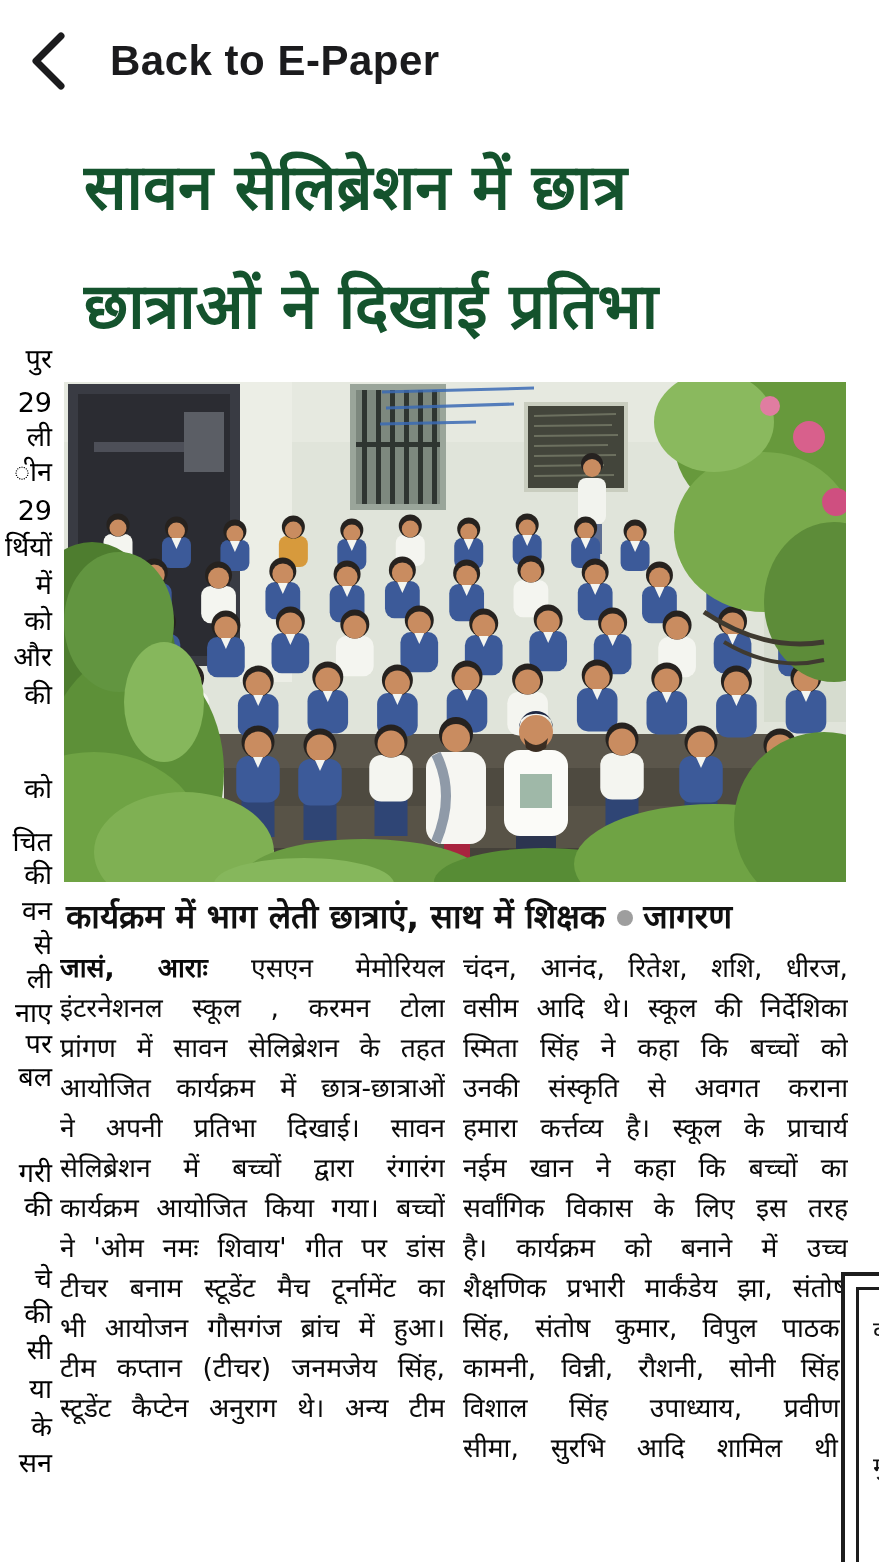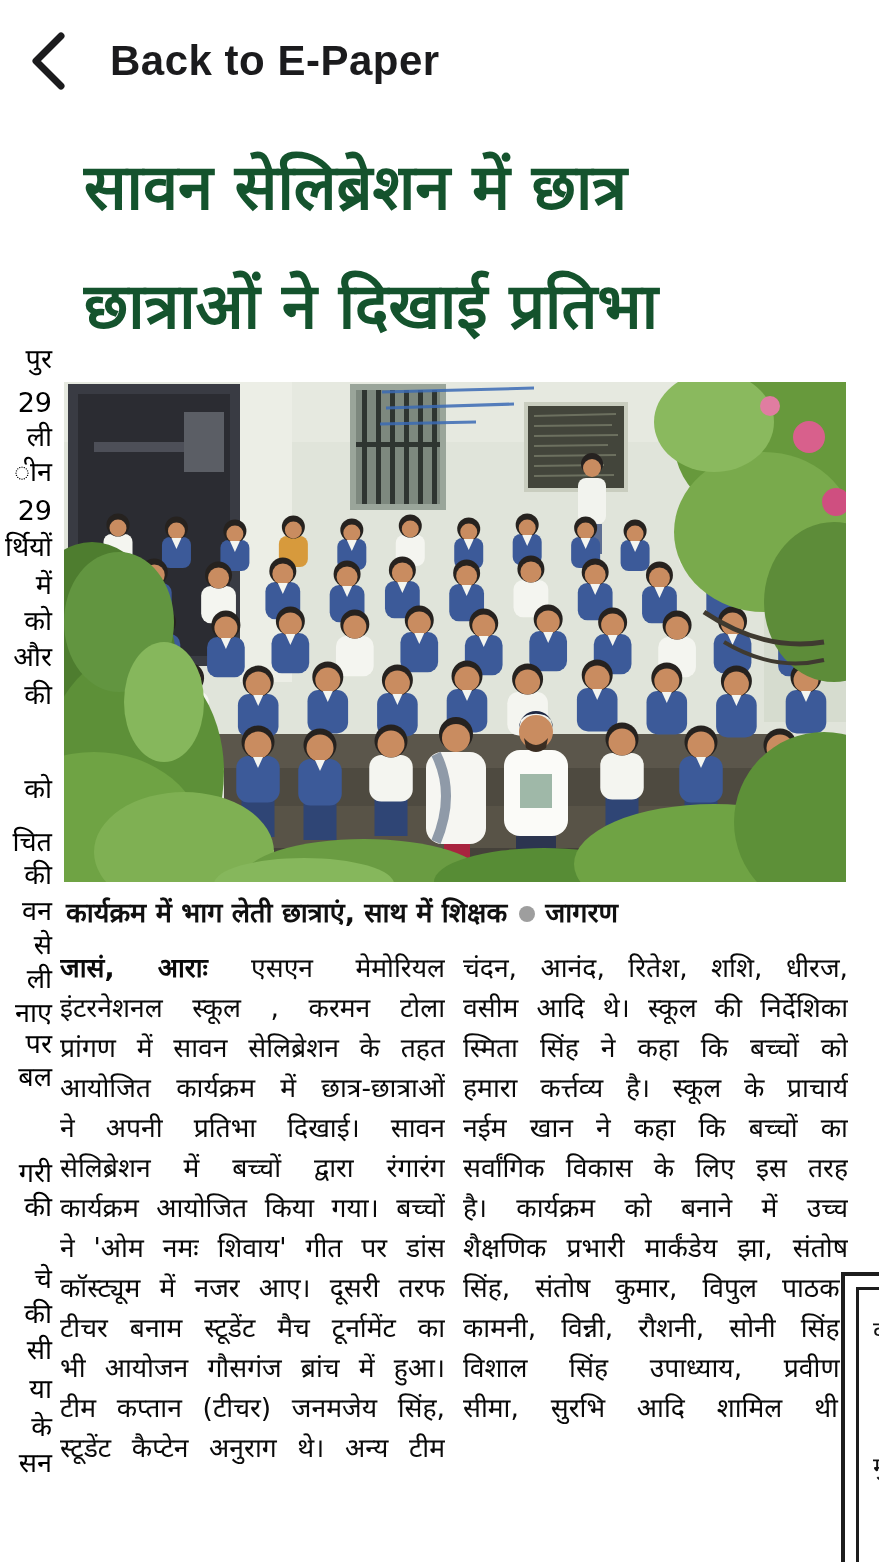--- a/index.html
+++ b/index.html
@@ -23,21 +23,21 @@
     position:absolute;left:84px;top:128px;width:772px;
     font-size:63px;font-weight:700;color:#14532d;line-height:119px;
   }
   .headline div{white-space:nowrap;}
   
   .photo-wrap{position:absolute;left:64px;top:382px;width:782px;height:500px;overflow:hidden;background:#dfe3d9;}
   .photo-wrap svg{display:block;}
   
   .caption{
     position:absolute;left:66px;top:893px;width:782px;height:40px;
-    font-size:27px;font-weight:600;color:#101010;white-space:nowrap;
+    font-size:33px;font-weight:600;color:#101010;white-space:nowrap;
   }
   .credit-dot{
     display:inline-block;width:16px;height:16px;border-radius:50%;
     margin:0 10px 2px 12px;vertical-align:middle;
   }
   
   .columns{
     position:absolute;left:60px;top:948px;width:788px;
     display:flex;gap:18px;
   }
@@ -524,30 +524,30 @@
 <div class="columns">
   <div class="acol" id="col-left">
       <div class="aline"><b>जासं, आराः </b>एसएन मेमोरियल</div>
       <div class="aline">इंटरनेशनल स्कूल , करमन टोला</div>
       <div class="aline">प्रांगण में सावन सेलिब्रेशन के तहत</div>
       <div class="aline">आयोजित कार्यक्रम में छात्र-छात्राओं</div>
       <div class="aline">ने अपनी प्रतिभा दिखाई। सावन</div>
       <div class="aline">सेलिब्रेशन में बच्चों द्वारा रंगारंग</div>
       <div class="aline">कार्यक्रम आयोजित किया गया। बच्चों</div>
       <div class="aline">ने 'ओम नमः शिवाय' गीत पर डांस</div>
-      <div class="aline">कॉस्ट्यूम में नजर आए। दूसरी तरफ</div>
       <div class="aline">टीचर बनाम स्टूडेंट मैच टूर्नामेंट का</div>
       <div class="aline">भी आयोजन गौसगंज ब्रांच में हुआ।</div>
       <div class="aline">टीम कप्तान (टीचर) जनमजेय सिंह,</div>
       <div class="aline">स्टूडेंट कैप्टेन अनुराग थे। अन्य टीम</div>
     </div>
   <div class="acol" id="col-right">
       <div class="aline">चंदन, आनंद, रितेश, शशि, धीरज,</div>
       <div class="aline">वसीम आदि थे। स्कूल की निर्देशिका</div>
       <div class="aline">स्मिता सिंह ने कहा कि बच्चों को</div>
+      <div class="aline">उनकी संस्कृति से अवगत कराना</div>
       <div class="aline">हमारा कर्त्तव्य है। स्कूल के प्राचार्य</div>
       <div class="aline">नईम खान ने कहा कि बच्चों का</div>
       <div class="aline">सर्वांगिक विकास के लिए इस तरह</div>
       <div class="aline">है। कार्यक्रम को बनाने में उच्च</div>
       <div class="aline">शैक्षणिक प्रभारी मार्कंडेय झा, संतोष</div>
       <div class="aline">सिंह, संतोष कुमार, विपुल पाठक,</div>
       <div class="aline">कामनी, विन्नी, रौशनी, सोनी सिंह,</div>
       <div class="aline">विशाल सिंह उपाध्याय, प्रवीण,</div>
       <div class="aline">सीमा, सुरभि आदि शामिल थी।</div>
     </div>

